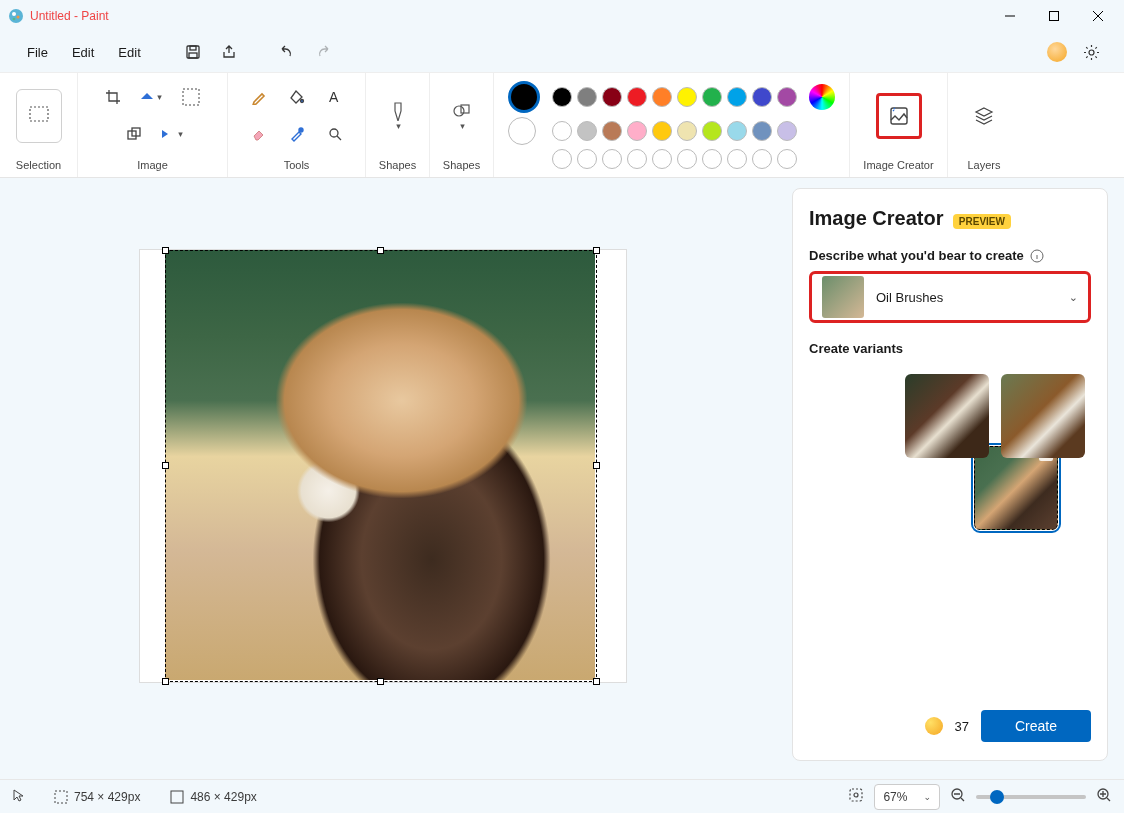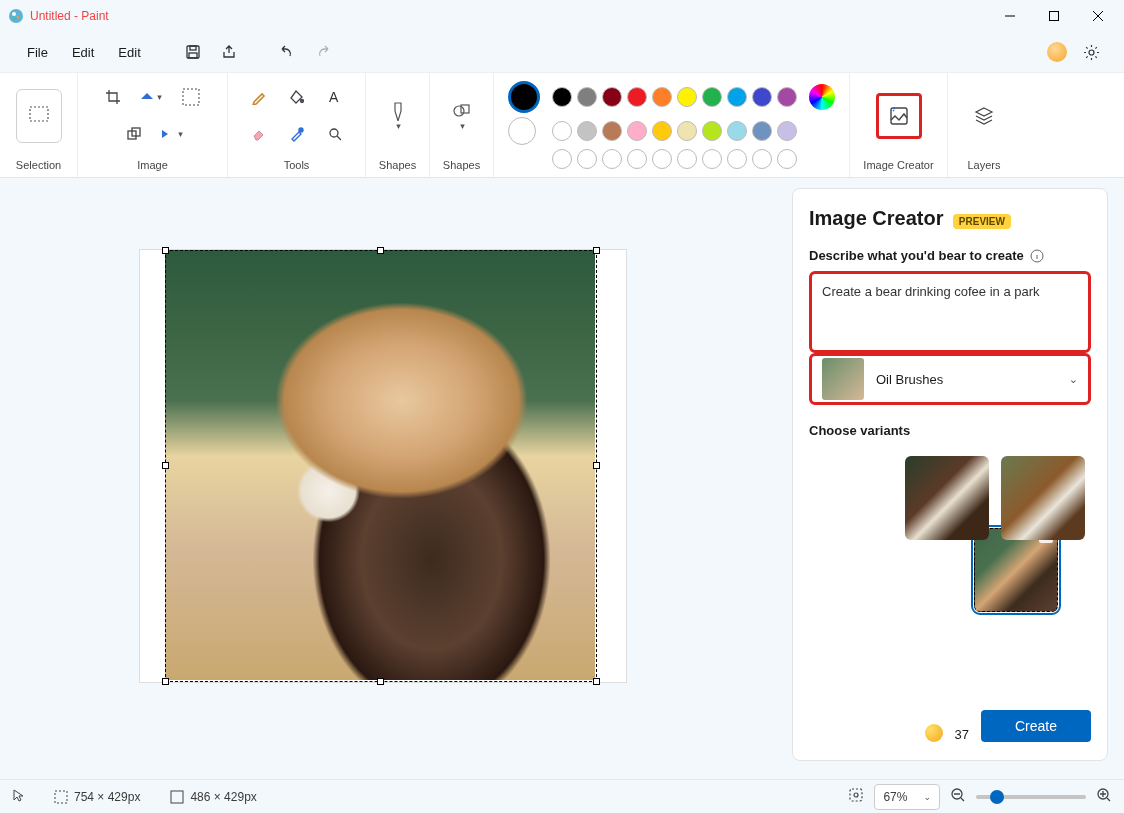--- a/index.html
+++ b/index.html
@@ -33,21 +33,21 @@
 .sidepanel{position:absolute;right:16px;top:10px;width:316px;bottom:18px;background:#fff;border:1px solid #e3e3e3;border-radius:8px;padding:18px 16px;display:flex;flex-direction:column}
 .sidepanel h2{font-size:20px;font-weight:600;display:inline}
 .badge{display:inline-block;background:#ffd23e;color:#5a4600;font-size:10px;font-weight:700;padding:2px 6px;border-radius:4px;margin-left:6px;vertical-align:middle}
 .field-label{font-size:13px;font-weight:600;margin-top:18px;margin-bottom:8px;display:flex;align-items:center;gap:6px}
 .textarea{border:3px solid #d22;border-radius:6px;padding:10px;height:82px;font-size:13px;color:#333;background:#fff}
 .styledrop{border:3px solid #d22;border-radius:6px;height:52px;display:flex;align-items:center;padding:0 10px;gap:12px}
 .stylethumb{width:42px;height:42px;background:linear-gradient(135deg,#6b8e6b,#d4b896);border-radius:3px}
 .variants{display:flex;gap:12px;margin-top:10px}
 .variant{width:84px;height:84px;border-radius:6px;background:linear-gradient(135deg,#3d6645 0%,#4a7050 30%,#d4a574 50%,#3d2b1f 70%,#5c4030 100%);position:relative}
 .variant.sel{outline:2px solid #0067c0;outline-offset:1px}
-.create-row{margin-top:auto;display:flex;align-items:flex-end;gap:12px;justify-content:flex-end}
+.create-row{margin-top:auto;display:flex;align-items:center;gap:12px;justify-content:flex-end}
 .coin{width:18px;height:18px;border-radius:50%;background:radial-gradient(circle at 30% 30%,#ffe066,#f5a623)}
 .create-btn{background:#0067c0;color:#fff;font-size:14px;font-weight:400;padding:8px 34px;border-radius:4px;border:none}
 .statusbar{height:34px;display:flex;align-items:center;padding:0 12px;gap:30px;background:#f2f8fc;border-top:1px solid #e7e7e7;font-size:12px;color:#3b3b3b}
 .statusbar .right{margin-left:auto;display:flex;align-items:center;gap:10px}
 .zoombox{display:flex;align-items:center;border:1px solid #ccc;border-radius:4px;height:26px;padding:0 8px;gap:14px;background:#fff}
 .slider{width:110px;height:4px;background:#c5c5c5;border-radius:2px;position:relative}
 .slider .thumb{position:absolute;left:14px;top:-5px;width:14px;height:14px;border-radius:50%;background:#0067c0}
 .painting{width:100%;height:100%;background:
   radial-gradient(ellipse 180px 140px at 55% 35%,#e8c89f 0%,#d4a574 40%,#b8874f 65%,transparent 70%),
   radial-gradient(circle 45px at 38% 56%,#f5f0e8 0%,#e8e0d0 60%,transparent 70%),
@@ -330,27 +330,26 @@
       <h2>Image Creator</h2>
       <span class="badge">PREVIEW</span>
     </div>
     <div class="field-label">
       <span>Describe what you'd bear to create</span>
       <svg width="14" height="14" fill="none" stroke="#666">
           <circle cx="7" cy="7" r="6"></circle>
           <path d="M7 4v0M7 6v4"></path>
         </svg>
     </div>
-    <div class="textarea">Create a bear drinking cofee in a park</div>
     <div class="styledrop">
       <div class="stylethumb"></div>
       <span style="font-size:13px;flex:1">Oil Brushes</span>
       <span class="chev" style="font-size:11px">⌄</span>
     </div>
-    <div class="field-label">Choose variants</div>
+    <div class="field-label">Create variants</div>
     <div class="variants">
       <div class="variant sel">
           <div style="position:absolute;top:4px;right:4px;width:14px;height:10px;background:rgba(255,255,255,.85);border-radius:2px;font-size:8px;text-align:center">⋯</div>
         </div>
       <div class="variant" style="background:linear-gradient(135deg,#2a3d2a 0%,#5c3a28 40%,#e8e0d0 55%,#3d2818 75%)"></div>
       <div class="variant" style="background:linear-gradient(135deg,#6a7a52 0%,#8b5a2b 45%,#eae5da 62%,#5b3a20 80%)"></div>
     </div>
     <div class="create-row">
       <div class="coin"></div>
       <span style="font-size:13px">37</span>

